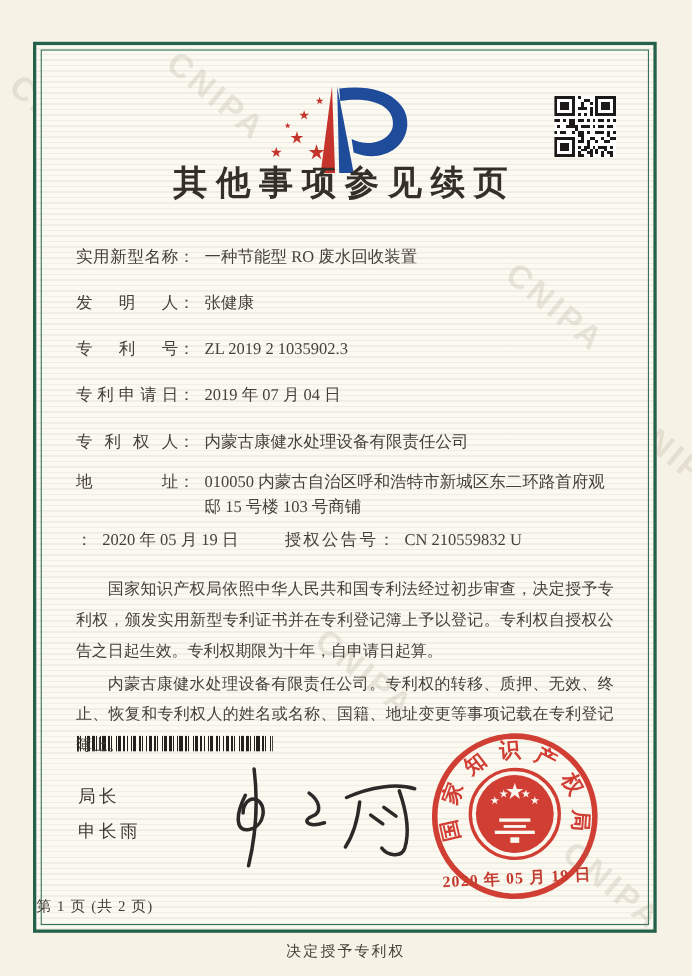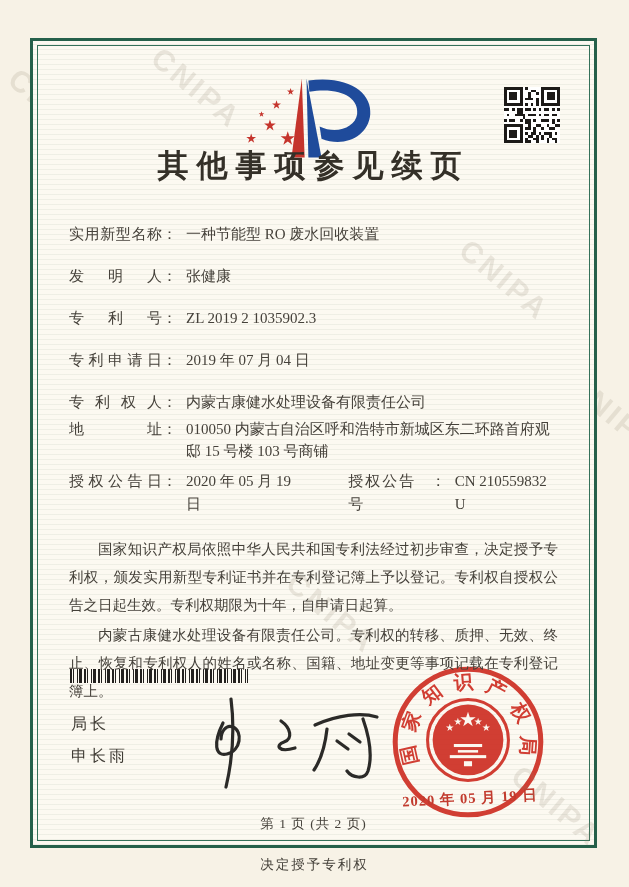--- a/index.html
+++ b/index.html
@@ -33,21 +33,21 @@
   .qr{position:absolute;top:46px;right:34px;width:56px;height:56px;}
   .title{
     margin-top:66px;text-align:center;
     font-size:31px;font-weight:700;letter-spacing:8px;color:#343028;
   }
   .fields{margin-top:36px;}
   .row{display:flex;font-size:15px;color:#45413a;line-height:23px;margin-bottom:19px;}
   .row .lbl{width:93px;flex:none;text-align:justify;text-align-last:justify;}
   .row .colon{flex:none;margin-right:9px;}
   .row .val{flex:1;}
-  .row.tight{margin-bottom:4px;align-items:center;}
+  .row.tight{margin-bottom:14px;align-items:center;}
   .row.addr{margin-bottom:8px;line-height:22px;}
   .pair2{margin-left:42px;display:flex;}
   .pair2 .lbl2{letter-spacing:2px;}
   .paras{margin-top:16px;}
   .para{
     font-size:14.5px;line-height:28px;color:#45413a;
     text-indent:2em;text-align:justify;margin:0 0 2px 0;
   }
   .barcode{
     position:absolute;left:37px;top:628px;width:178px;height:14px;
@@ -59,21 +59,21 @@
   .signoff div{line-height:20px;font-family:Liberation Mono, monospace;}
   .signoff .nm{margin-top:12px;}
   .signature{position:absolute;left:160px;top:650px;}
   .seal{position:absolute;left:344px;top:612px;width:182px;height:182px;opacity:0.95;}
   .seal-date{
     position:absolute;left:348px;top:748px;width:178px;text-align:center;
     transform:rotate(-3deg);color:#c23b2e;font-size:14.5px;letter-spacing:1px;
     font-weight:600;
   }
   .pageinfo{
-    position:absolute;left:0;right:0;bottom:12px;text-align:center;
+    position:absolute;left:0;right:0;bottom:12px;text-align:left;
     font-size:13.5px;color:#45413a;letter-spacing:1px;
   }
   .continuation{
     position:absolute;left:0;right:0;top:856px;text-align:center;z-index:1;
     font-size:13.5px;color:#45413a;letter-spacing:2px;
   }
 </style>
 </head>
 <body>
 
@@ -206,21 +206,20 @@
         <span class="lbl">专利权人</span>
         <span class="colon">：</span>
         <span class="val">内蒙古康健水处理设备有限责任公司</span>
       </div>
       <div class="row addr">
         <span class="lbl">地址</span>
         <span class="colon">：</span>
         <span class="val">010050 内蒙古自治区呼和浩特市新城区东二环路首府观邸 15 号楼 103 号商铺</span>
       </div>
       <div class="row">
-        <span class="lbl">授权公告日</span>
         <span class="colon">：</span>
         <span>2020 年 05 月 19 日</span>
         <span class="pair2">
           <span class="lbl2">授权公告号</span>
           <span class="colon">：</span>
           <span>CN 210559832 U</span>
         </span>
       </div>
     </div>
 

